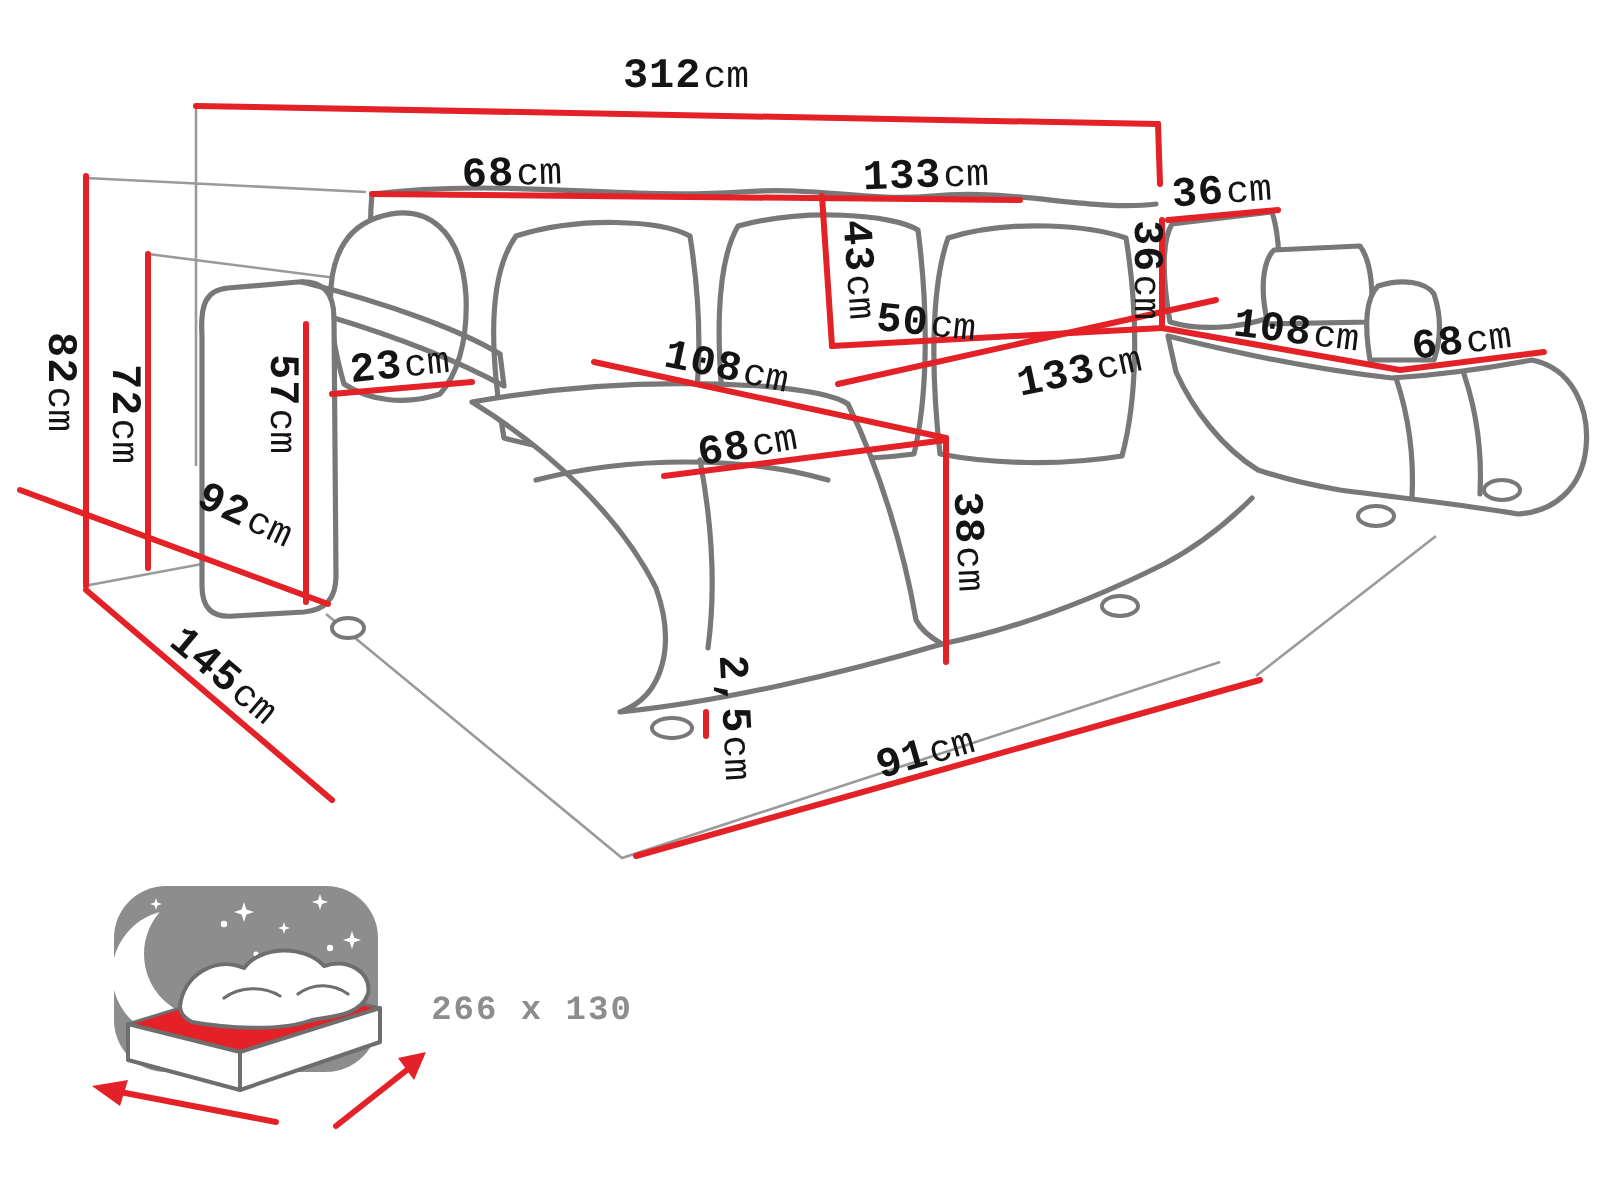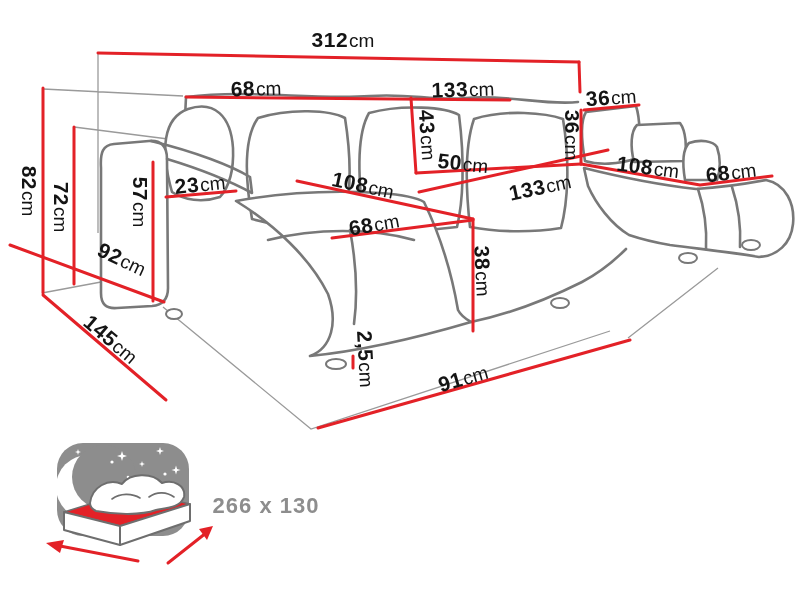--- a/index.html
+++ b/index.html
@@ -4,28 +4,28 @@
 <style>
   :root{
     --red:#e32127;
     --gray:#787878;
     --thin:#9a9a9a;
     --icon-gray:#8d8d8d;
     --ink:#141414;
   }
   html,body{margin:0;padding:0;background:#fff;}
   #stage{position:relative;width:800px;height:600px;background:#fff;overflow:hidden;
-         font-family:Liberation Sans, sans-serif;}
+         font-family:Liberation Mono, monospace;}
   #stage svg{position:absolute;left:0;top:0;}
   .dim{position:absolute;white-space:nowrap;color:var(--ink);line-height:1;
        transform:translate(-50%,-50%) rotate(var(--r,0deg));}
   .dim b{font-weight:700;font-size:21px;letter-spacing:.5px;}
   .dim .u{font-weight:400;font-size:19px;margin-left:1px;}
   .sleep-size{position:absolute;transform:translate(-50%,-50%);color:var(--icon-gray);
-       font-weight:700;font-size:22px;letter-spacing:1px;white-space:nowrap;text-align:right;}
+       font-weight:700;font-size:17px;letter-spacing:1px;white-space:nowrap;text-align:right;}
   .red{stroke:var(--red);stroke-width:3;fill:none;stroke-linecap:round;stroke-linejoin:round;}
   .art{stroke:var(--gray);stroke-width:2.6;fill:none;stroke-linecap:round;stroke-linejoin:round;}
   .artf{stroke:var(--gray);stroke-width:2.6;fill:#ffffff;stroke-linecap:round;stroke-linejoin:round;}
   .thin{stroke:var(--thin);stroke-width:1.3;fill:none;}
   .leg{stroke:var(--gray);stroke-width:2;fill:#fff;}
   .skyfill{fill:var(--icon-gray);}
   .star{fill:#ffffff;}
   .bedface{stroke:#6e6e6e;stroke-width:2;fill:#ffffff;stroke-linejoin:round;}
   .bedtop{fill:var(--red);stroke:#6e6e6e;stroke-width:1.5;stroke-linejoin:round;}
   .fold{stroke:#6e6e6e;stroke-width:1.6;fill:none;stroke-linecap:round;}

